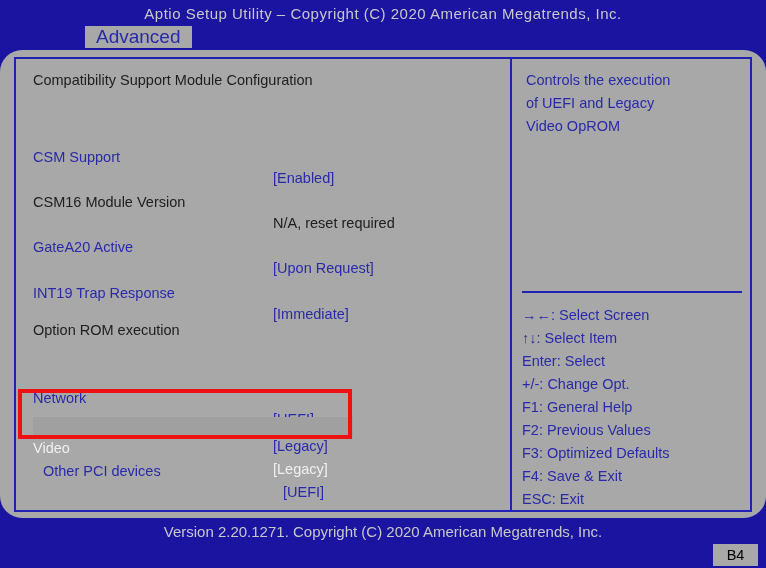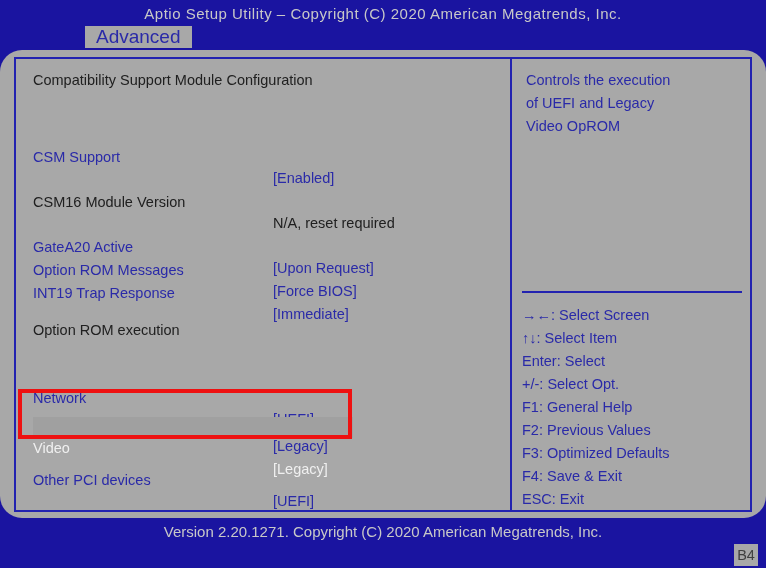--- a/index.html
+++ b/index.html
@@ -166,23 +166,23 @@
     left: 0; top: 5px;
     width: 766px;
     text-align: center;
     color: #c8c8c8;
     font-size: 15px;
     white-space: pre;
   }
   #corner-badge {
     position: absolute;
     right: 8px; top: 26px;
-    width: 24px; height: 22px;
-    background: #a8a8a8;
-    color: #404040;
+    width: 45px; height: 22px;
+    background: #a8a8a8;
+    color: #000000;
     font-size: 14.5px;
     line-height: 22px;
     text-align: center;
     white-space: pre;
   }
 </style>
 </head>
 <body>
 
 <div id="screen">
@@ -210,63 +210,59 @@
 
         <div class="opt-row plain" style="top:112px;">
           <span class="opt-label">CSM16 Module Version</span>
           <span class="opt-value">N/A, reset required</span>
         </div>
 
         <div class="opt-row" style="top:157px;">
           <span class="opt-label">GateA20 Active</span>
           <span class="opt-value">[Upon Request]</span>
         </div>
-        <div class="opt-row" style="top:180px;">
-          <span class="opt-label">Option ROM Messages</span>
-          <span class="opt-value">[Force BIOS]</span>
-        </div>
         <div class="opt-row" style="top:203px;">
           <span class="opt-label">INT19 Trap Response</span>
           <span class="opt-value">[Immediate]</span>
         </div>
 
         <div class="sect-title" style="top:263px;">Option ROM execution</div>
 
         <div class="opt-row" style="top:308px;">
           <span class="opt-label">Network</span>
           <span class="opt-value">[UEFI]</span>
         </div>
         <div class="opt-row" style="top:335px;">
           <span class="opt-label">Storage</span>
           <span class="opt-value">[Legacy]</span>
         </div>
         <div class="opt-row selected" style="top:358px;">
           <span class="opt-label">Video</span>
           <span class="opt-value">[Legacy]</span>
         </div>
-        <div class="opt-row" style="top:390px;">
+        <div class="opt-row" style="top:381px;margin-left:10px;">
           <span class="opt-label">Other PCI devices</span>
           <span class="opt-value">[UEFI]</span>
         </div>
 
         <div id="redbox"></div>
       </div>
 
       <div id="rightcol">
 
         <div class="help-line" style="top:13px;">Controls the execution</div>
         <div class="help-line" style="top:36px;">of UEFI and Legacy</div>
         <div class="help-line" style="top:59px;">Video OpROM</div>
 
         <div id="hseparator"></div>
 
         <div class="key-line" style="top:248px;">→←: Select Screen</div>
         <div class="key-line" style="top:271px;">↑↓: Select Item</div>
         <div class="key-line" style="top:294px;">Enter: Select</div>
-        <div class="key-line" style="top:317px;">+/-: Select Opt.</div>
+        <div class="key-line" style="top:317px;">+/-: Change Opt.</div>
         <div class="key-line" style="top:340px;">F1: General Help</div>
         <div class="key-line" style="top:363px;">F2: Previous Values</div>
         <div class="key-line" style="top:386px;">F3: Optimized Defaults</div>
         <div class="key-line" style="top:409px;">F4: Save &amp; Exit</div>
         <div class="key-line" style="top:432px;">ESC: Exit</div>
       </div>
 
     </div>
   </div>
 

